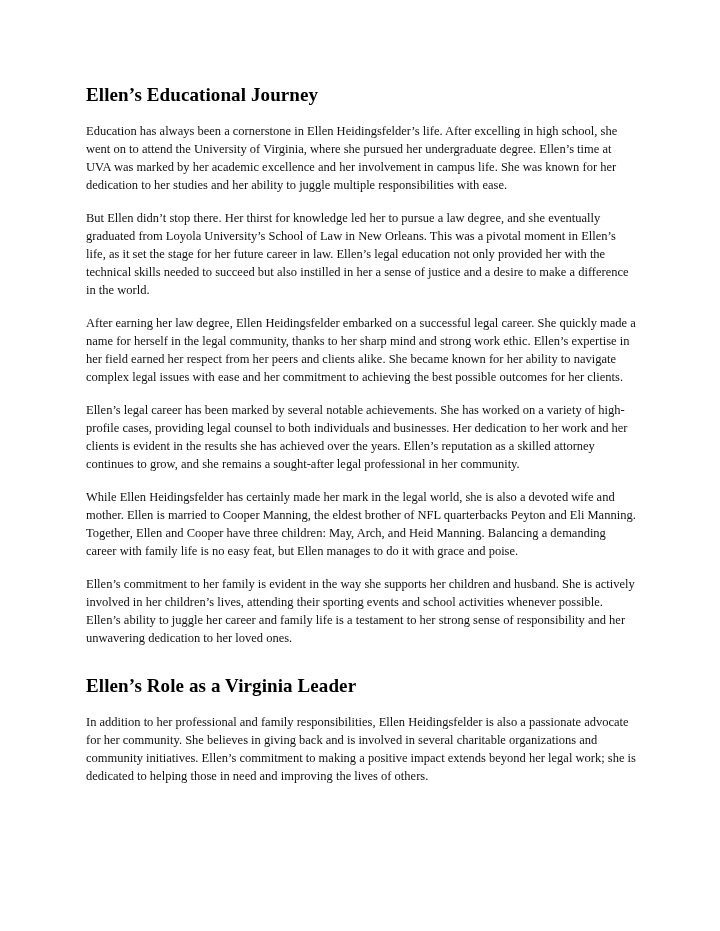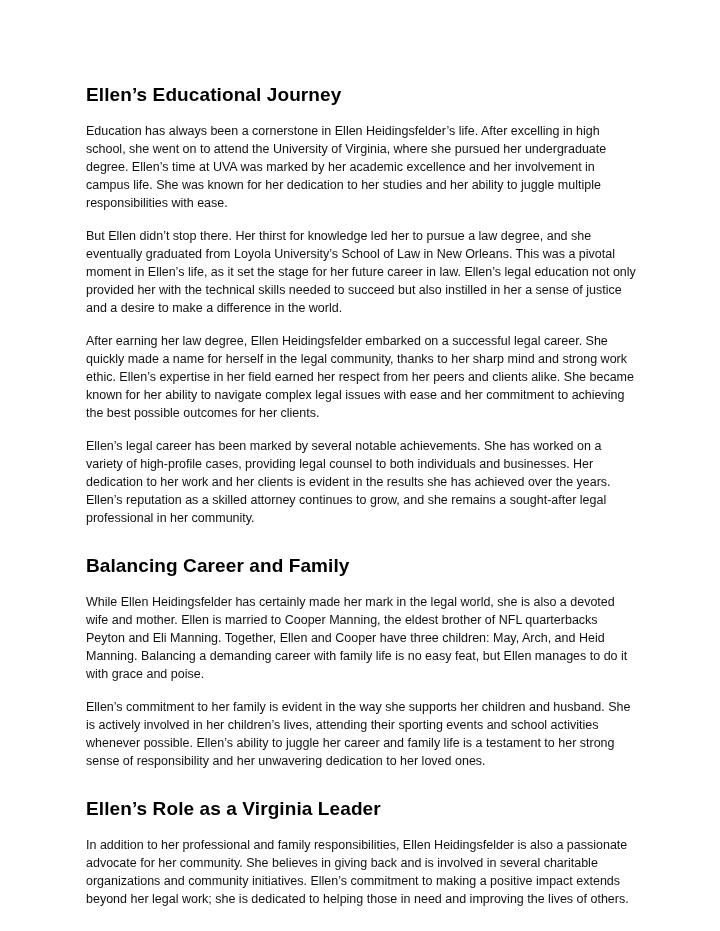--- a/index.html
+++ b/index.html
@@ -13,20 +13,21 @@
     font-family: "Liberation Sans", "DejaVu Sans", sans-serif;
     color: #000000;
   }
   .doc-page {
     box-sizing: border-box;
     width: 720px;
     height: 931px;
     padding: 83px 84px 0 86px;
     overflow: hidden;
     background: #ffffff;
+    font-family: Liberation Serif, serif;
   }
   .doc-section h1 {
     font-size: 19px;
     line-height: 23px;
     font-weight: bold;
     color: #000000;
     margin: 27px 0 16px 0;
     letter-spacing: 0.1px;
   }
   .doc-section:first-child h1 {
@@ -49,21 +50,20 @@
     <p>Education has always been a cornerstone in Ellen Heidingsfelder’s life. After excelling in high school, she went on to attend the University of Virginia, where she pursued her undergraduate degree. Ellen’s time at UVA was marked by her academic excellence and her involvement in campus life. She was known for her dedication to her studies and her ability to juggle multiple responsibilities with ease.</p>
     <p>But Ellen didn’t stop there. Her thirst for knowledge led her to pursue a law degree, and she eventually graduated from Loyola University’s School of Law in New Orleans. This was a pivotal moment in Ellen’s life, as it set the stage for her future career in law. Ellen’s legal education not only provided her with the technical skills needed to succeed but also instilled in her a sense of justice and a desire to make a difference in the world.</p>
   </section>
 
   <section class="doc-section">
     <p>After earning her law degree, Ellen Heidingsfelder embarked on a successful legal career. She quickly made a name for herself in the legal community, thanks to her sharp mind and strong work ethic. Ellen’s expertise in her field earned her respect from her peers and clients alike. She became known for her ability to navigate complex legal issues with ease and her commitment to achieving the best possible outcomes for her clients.</p>
     <p>Ellen’s legal career has been marked by several notable achievements. She has worked on a variety of high-profile cases, providing legal counsel to both individuals and businesses. Her dedication to her work and her clients is evident in the results she has achieved over the years. Ellen’s reputation as a skilled attorney continues to grow, and she remains a sought-after legal professional in her community.</p>
   </section>
 
   <section class="doc-section">
-    <h1>Balancing Career and Family</h1>
     <p>While Ellen Heidingsfelder has certainly made her mark in the legal world, she is also a devoted wife and mother. Ellen is married to Cooper Manning, the eldest brother of NFL quarterbacks Peyton and Eli Manning. Together, Ellen and Cooper have three children: May, Arch, and Heid Manning. Balancing a demanding career with family life is no easy feat, but Ellen manages to do it with grace and poise.</p>
     <p>Ellen’s commitment to her family is evident in the way she supports her children and husband. She is actively involved in her children’s lives, attending their sporting events and school activities whenever possible. Ellen’s ability to juggle her career and family life is a testament to her strong sense of responsibility and her unwavering dedication to her loved ones.</p>
   </section>
 
   <section class="doc-section">
     <h1>Ellen’s Role as a Virginia Leader</h1>
     <p>In addition to her professional and family responsibilities, Ellen Heidingsfelder is also a passionate advocate for her community. She believes in giving back and is involved in several charitable organizations and community initiatives. Ellen’s commitment to making a positive impact extends beyond her legal work; she is dedicated to helping those in need and improving the lives of others.</p>
   </section>
 
 </div>

